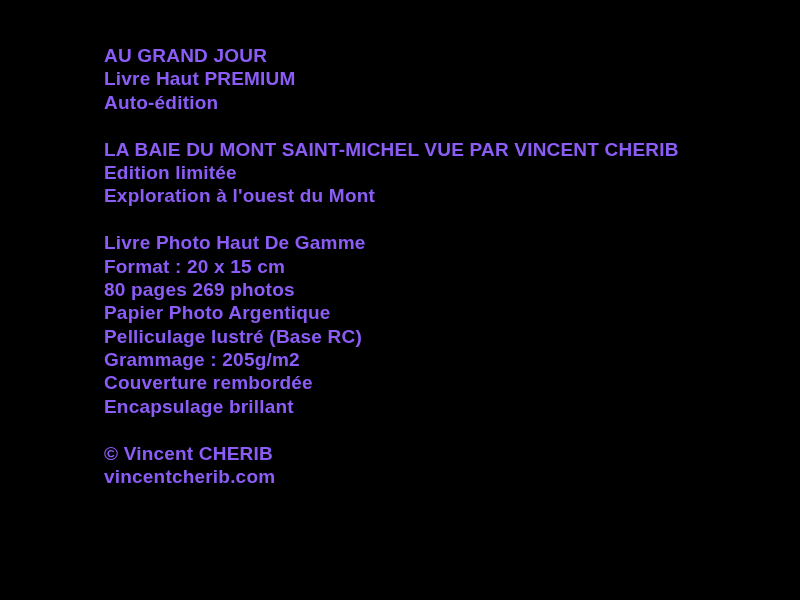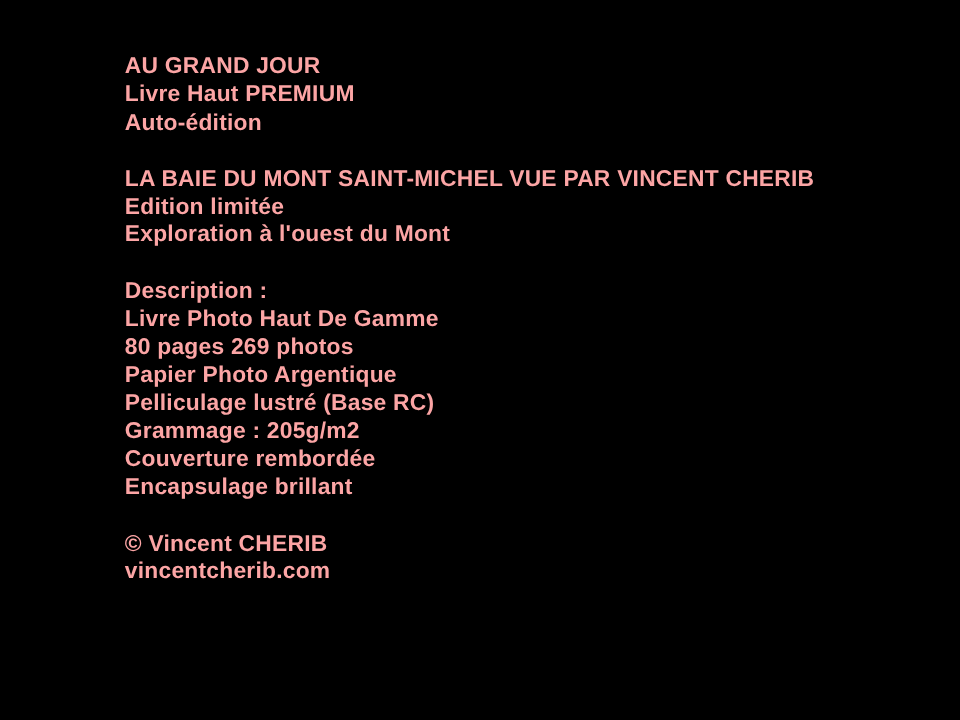--- a/index.html
+++ b/index.html
@@ -32,37 +32,37 @@
       margin-bottom: 16px;
     }
     .line {
       height: 23.4px;
     }
   </style>
 </head>
 <body>
 
 <div class="page" style="background: rgb(0, 0, 0);">
-  <div class="content" style="color: #fca5a5;">
+  <div class="content" style="color: #8b5cf6;">
 
     <div class="text-block">
       <div class="line">AU GRAND JOUR</div>
       <div class="line">Livre Haut PREMIUM</div>
       <div class="line">Auto-édition</div>
     </div>
 
     <div class="text-block">
       <div class="line">LA BAIE DU MONT SAINT-MICHEL VUE PAR VINCENT CHERIB</div>
       <div class="line">Edition limitée</div>
       <div class="line">Exploration à l'ouest du Mont</div>
     </div>
 
     <div class="text-block">
-      <div class="line">Description :</div>
       <div class="line">Livre Photo Haut De Gamme</div>
+      <div class="line">Format : 20 x 15 cm</div>
       <div class="line">80 pages 269 photos</div>
       <div class="line">Papier Photo Argentique</div>
       <div class="line">Pelliculage lustré (Base RC)</div>
       <div class="line">Grammage : 205g/m2</div>
       <div class="line">Couverture rembordée</div>
       <div class="line">Encapsulage brillant</div>
     </div>
 
     <div class="text-block">
       <div class="line">© Vincent CHERIB</div>

